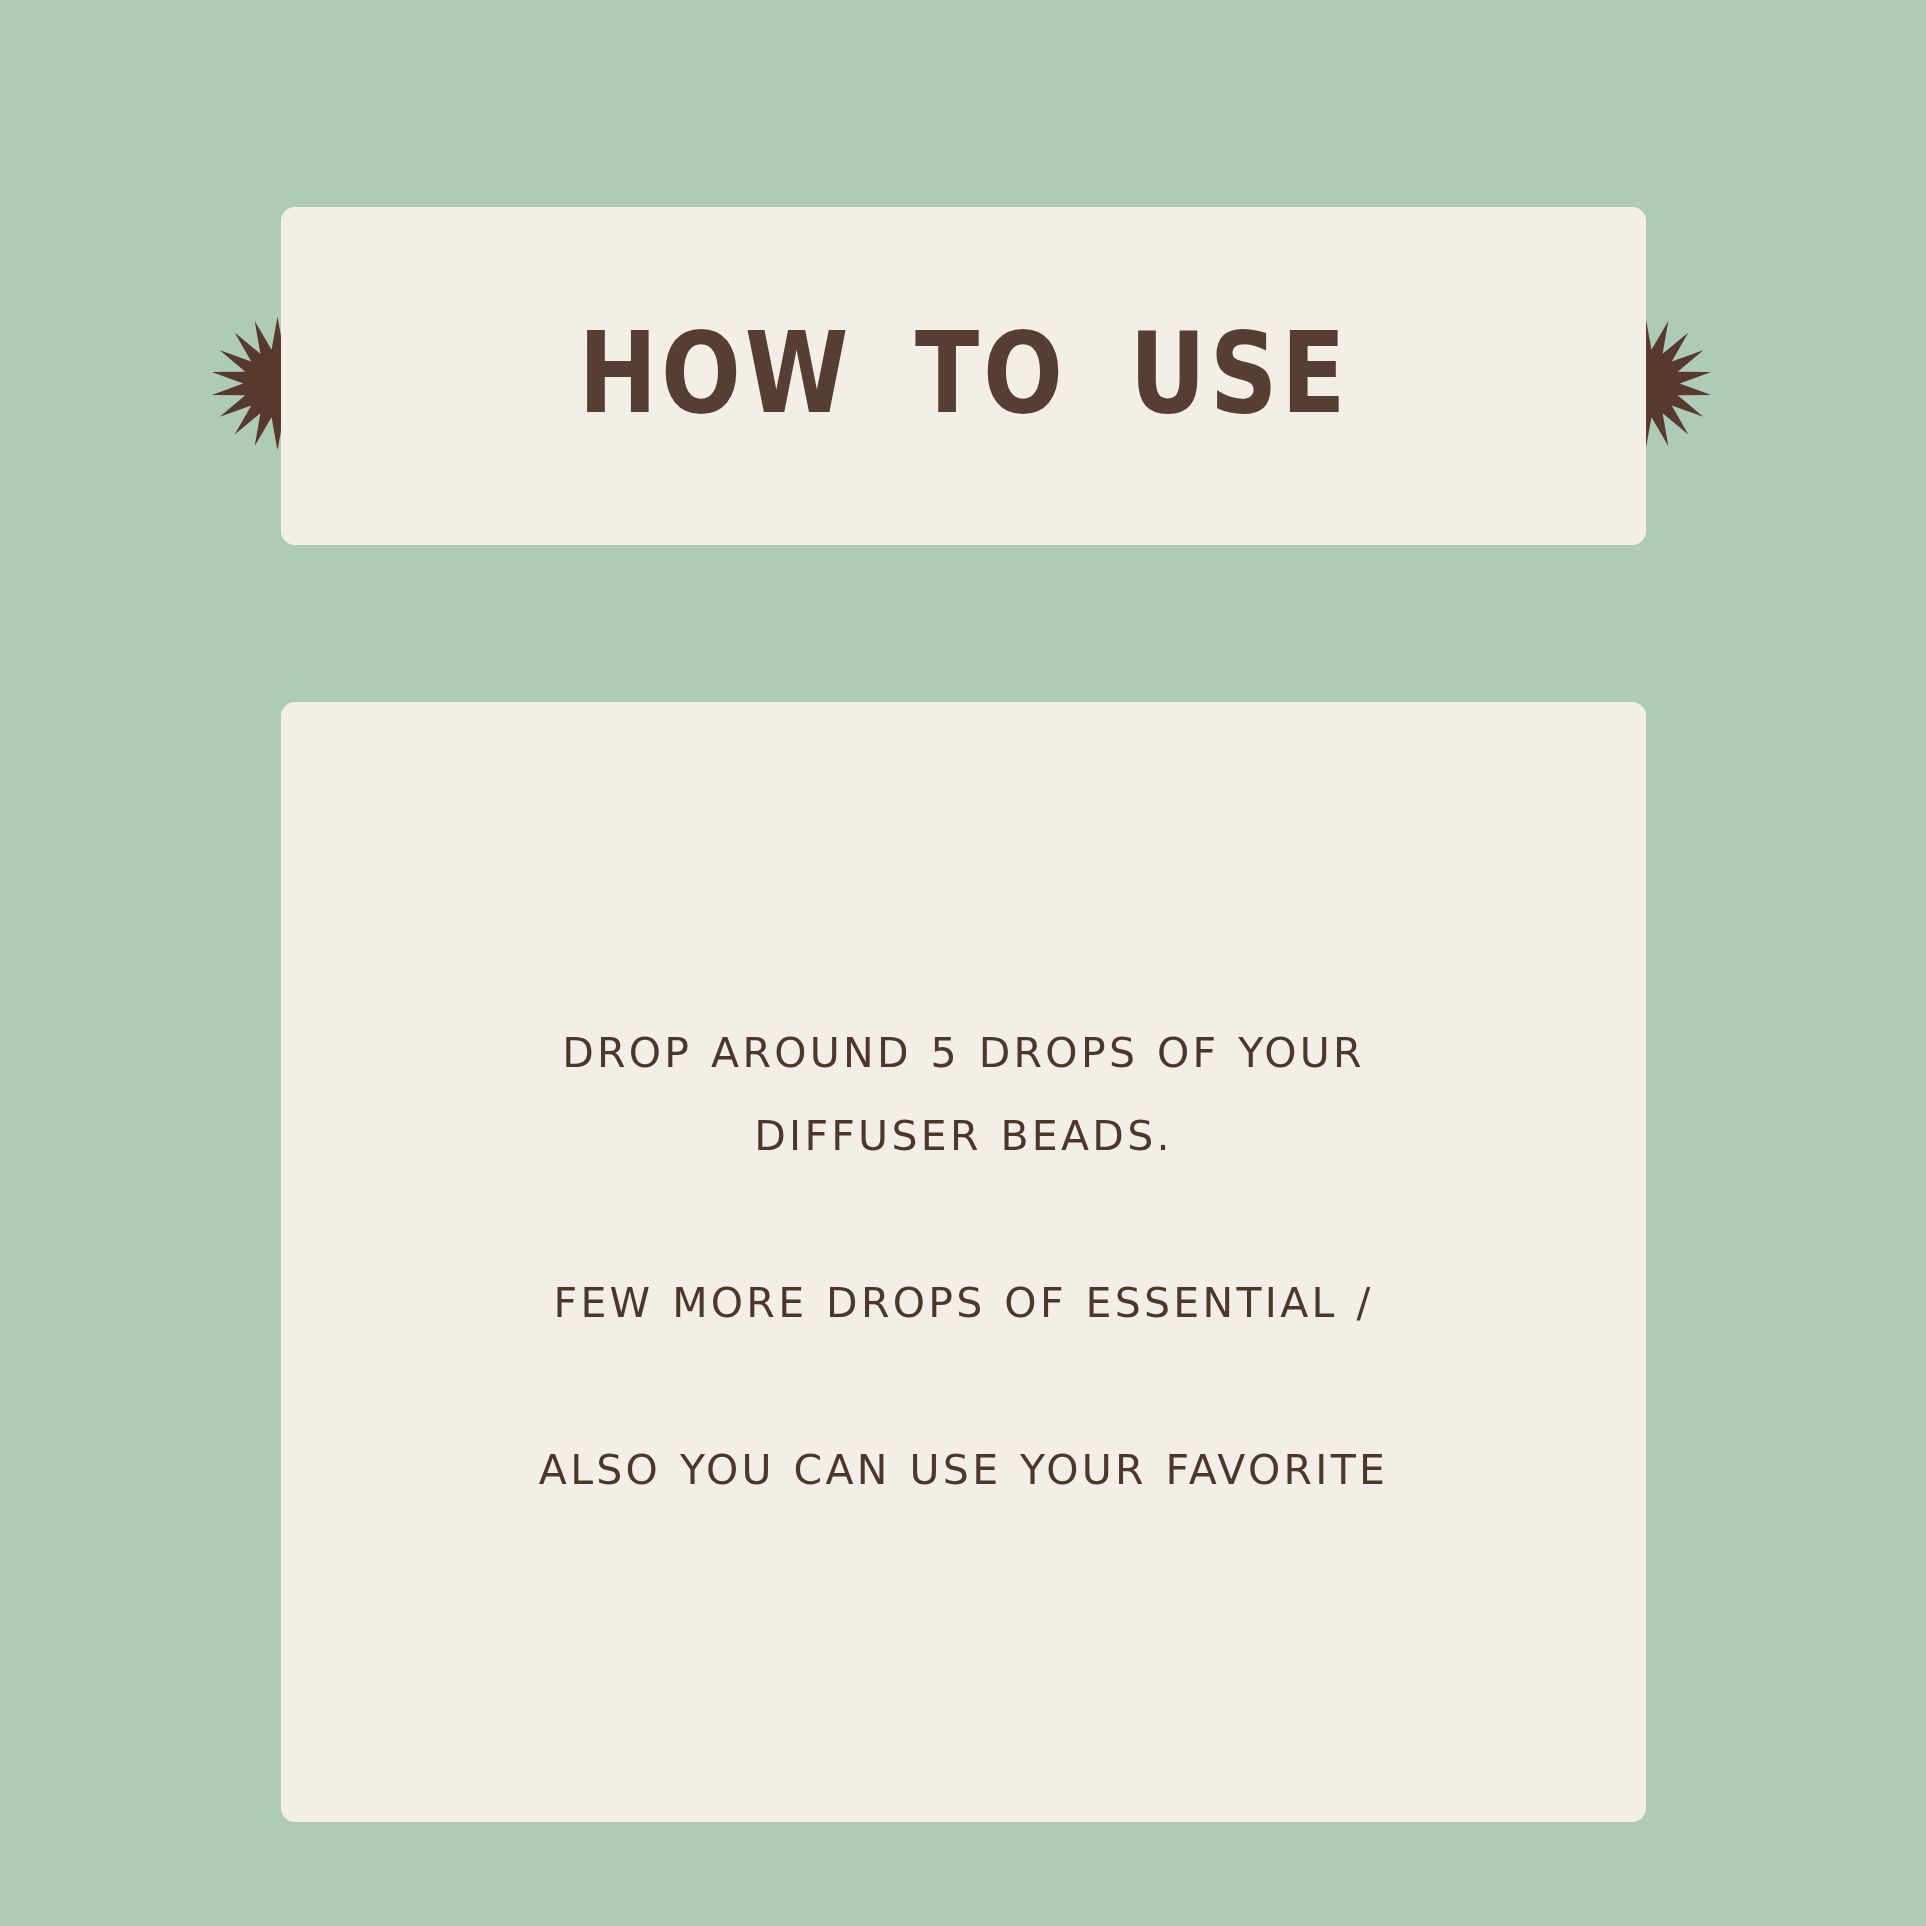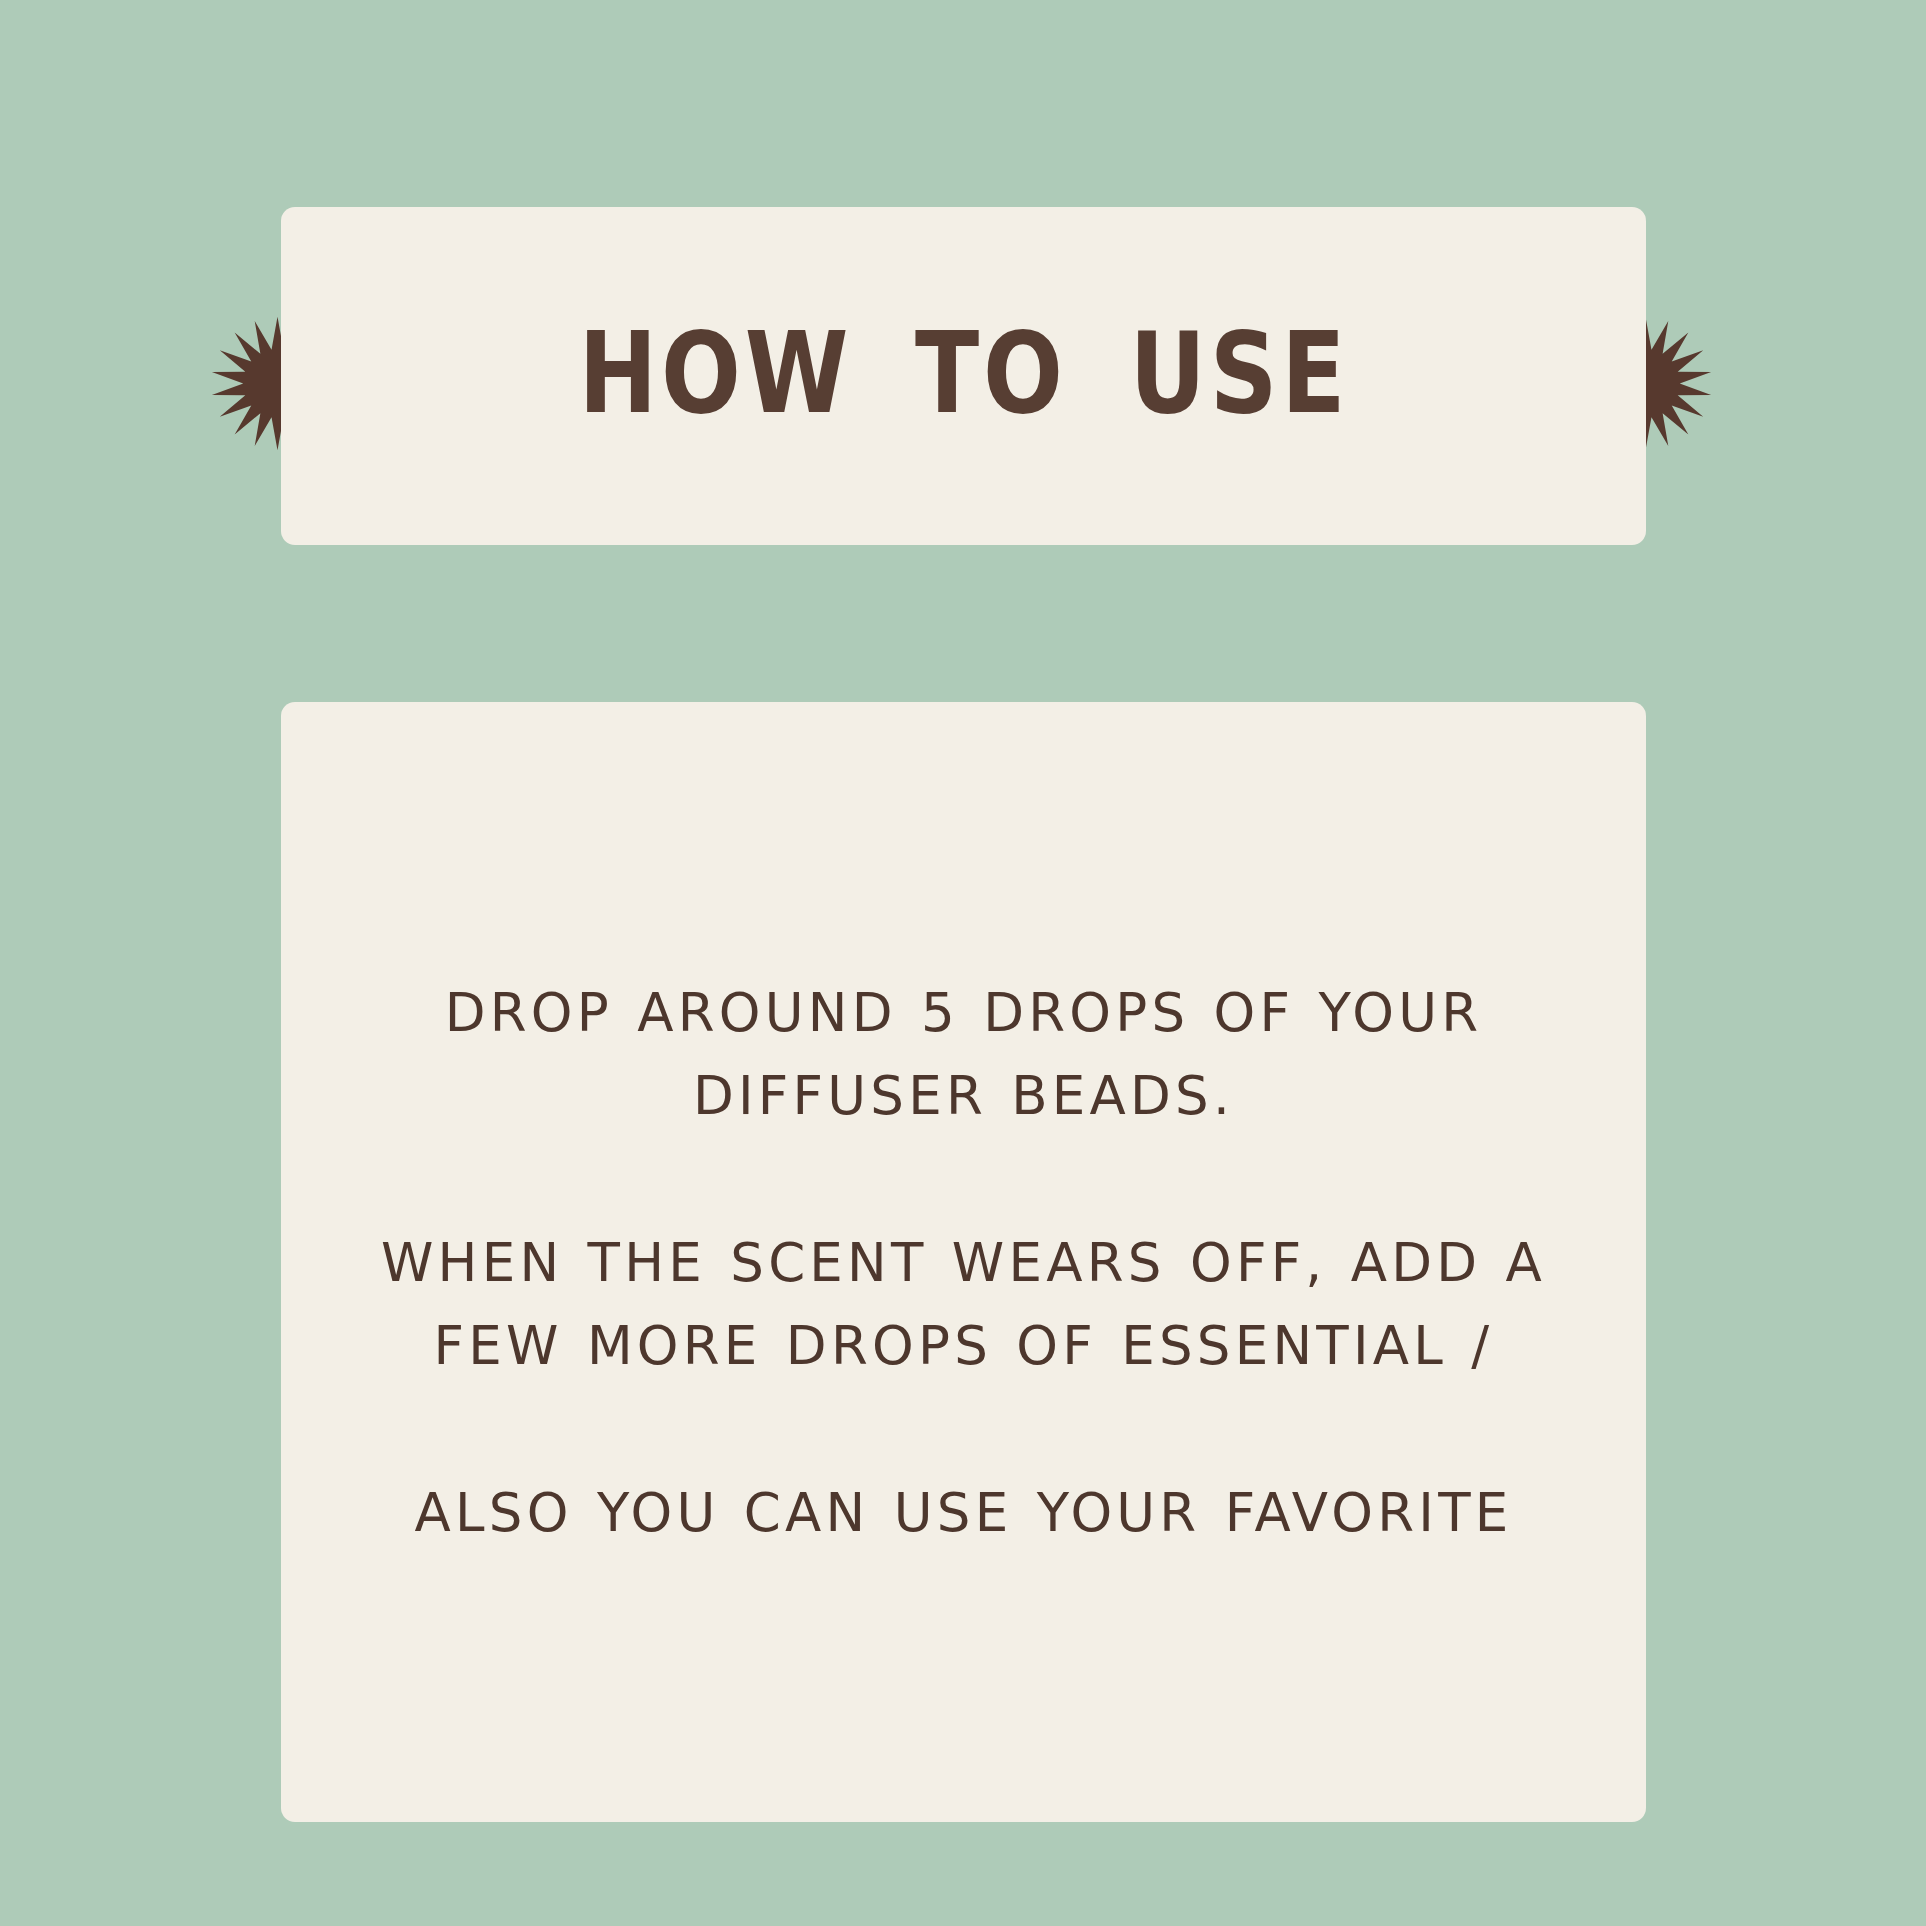--- a/index.html
+++ b/index.html
@@ -44,21 +44,21 @@
     justify-content:center;
     align-items:center;
     padding:0 64px;
     box-sizing:border-box;
   }
   .paragraph{
     margin:42px 0;
     text-align:center;
   }
   .body-line{
-    font-size:53px;
+    font-size:41px;
     line-height:83px;
     letter-spacing:0.08em;
     word-spacing:0.06em;
     color:var(--text,#4d372d);
     white-space:nowrap;
   }
   .starburst{
     position:absolute;
     width:137px;
     height:137px;
@@ -81,20 +81,19 @@
 <div class="card header-card">
   <div class="page-title">HOW TO USE</div>
 </div>
 
 <div class="card body-card">
   <div class="paragraph">
     <div class="body-line">DROP AROUND 5 DROPS OF YOUR</div>
     <div class="body-line">DIFFUSER BEADS.</div>
   </div>
   <div class="paragraph">
-    <div class="body-line">WHEN THE SCENT WEARS OFF, ADD A</div>
     <div class="body-line">FEW MORE DROPS OF ESSENTIAL /</div>
   </div>
   <div class="paragraph">
     <div class="body-line">ALSO YOU CAN USE YOUR FAVORITE</div>
   </div>
 </div>
 
 
 </body></html>

